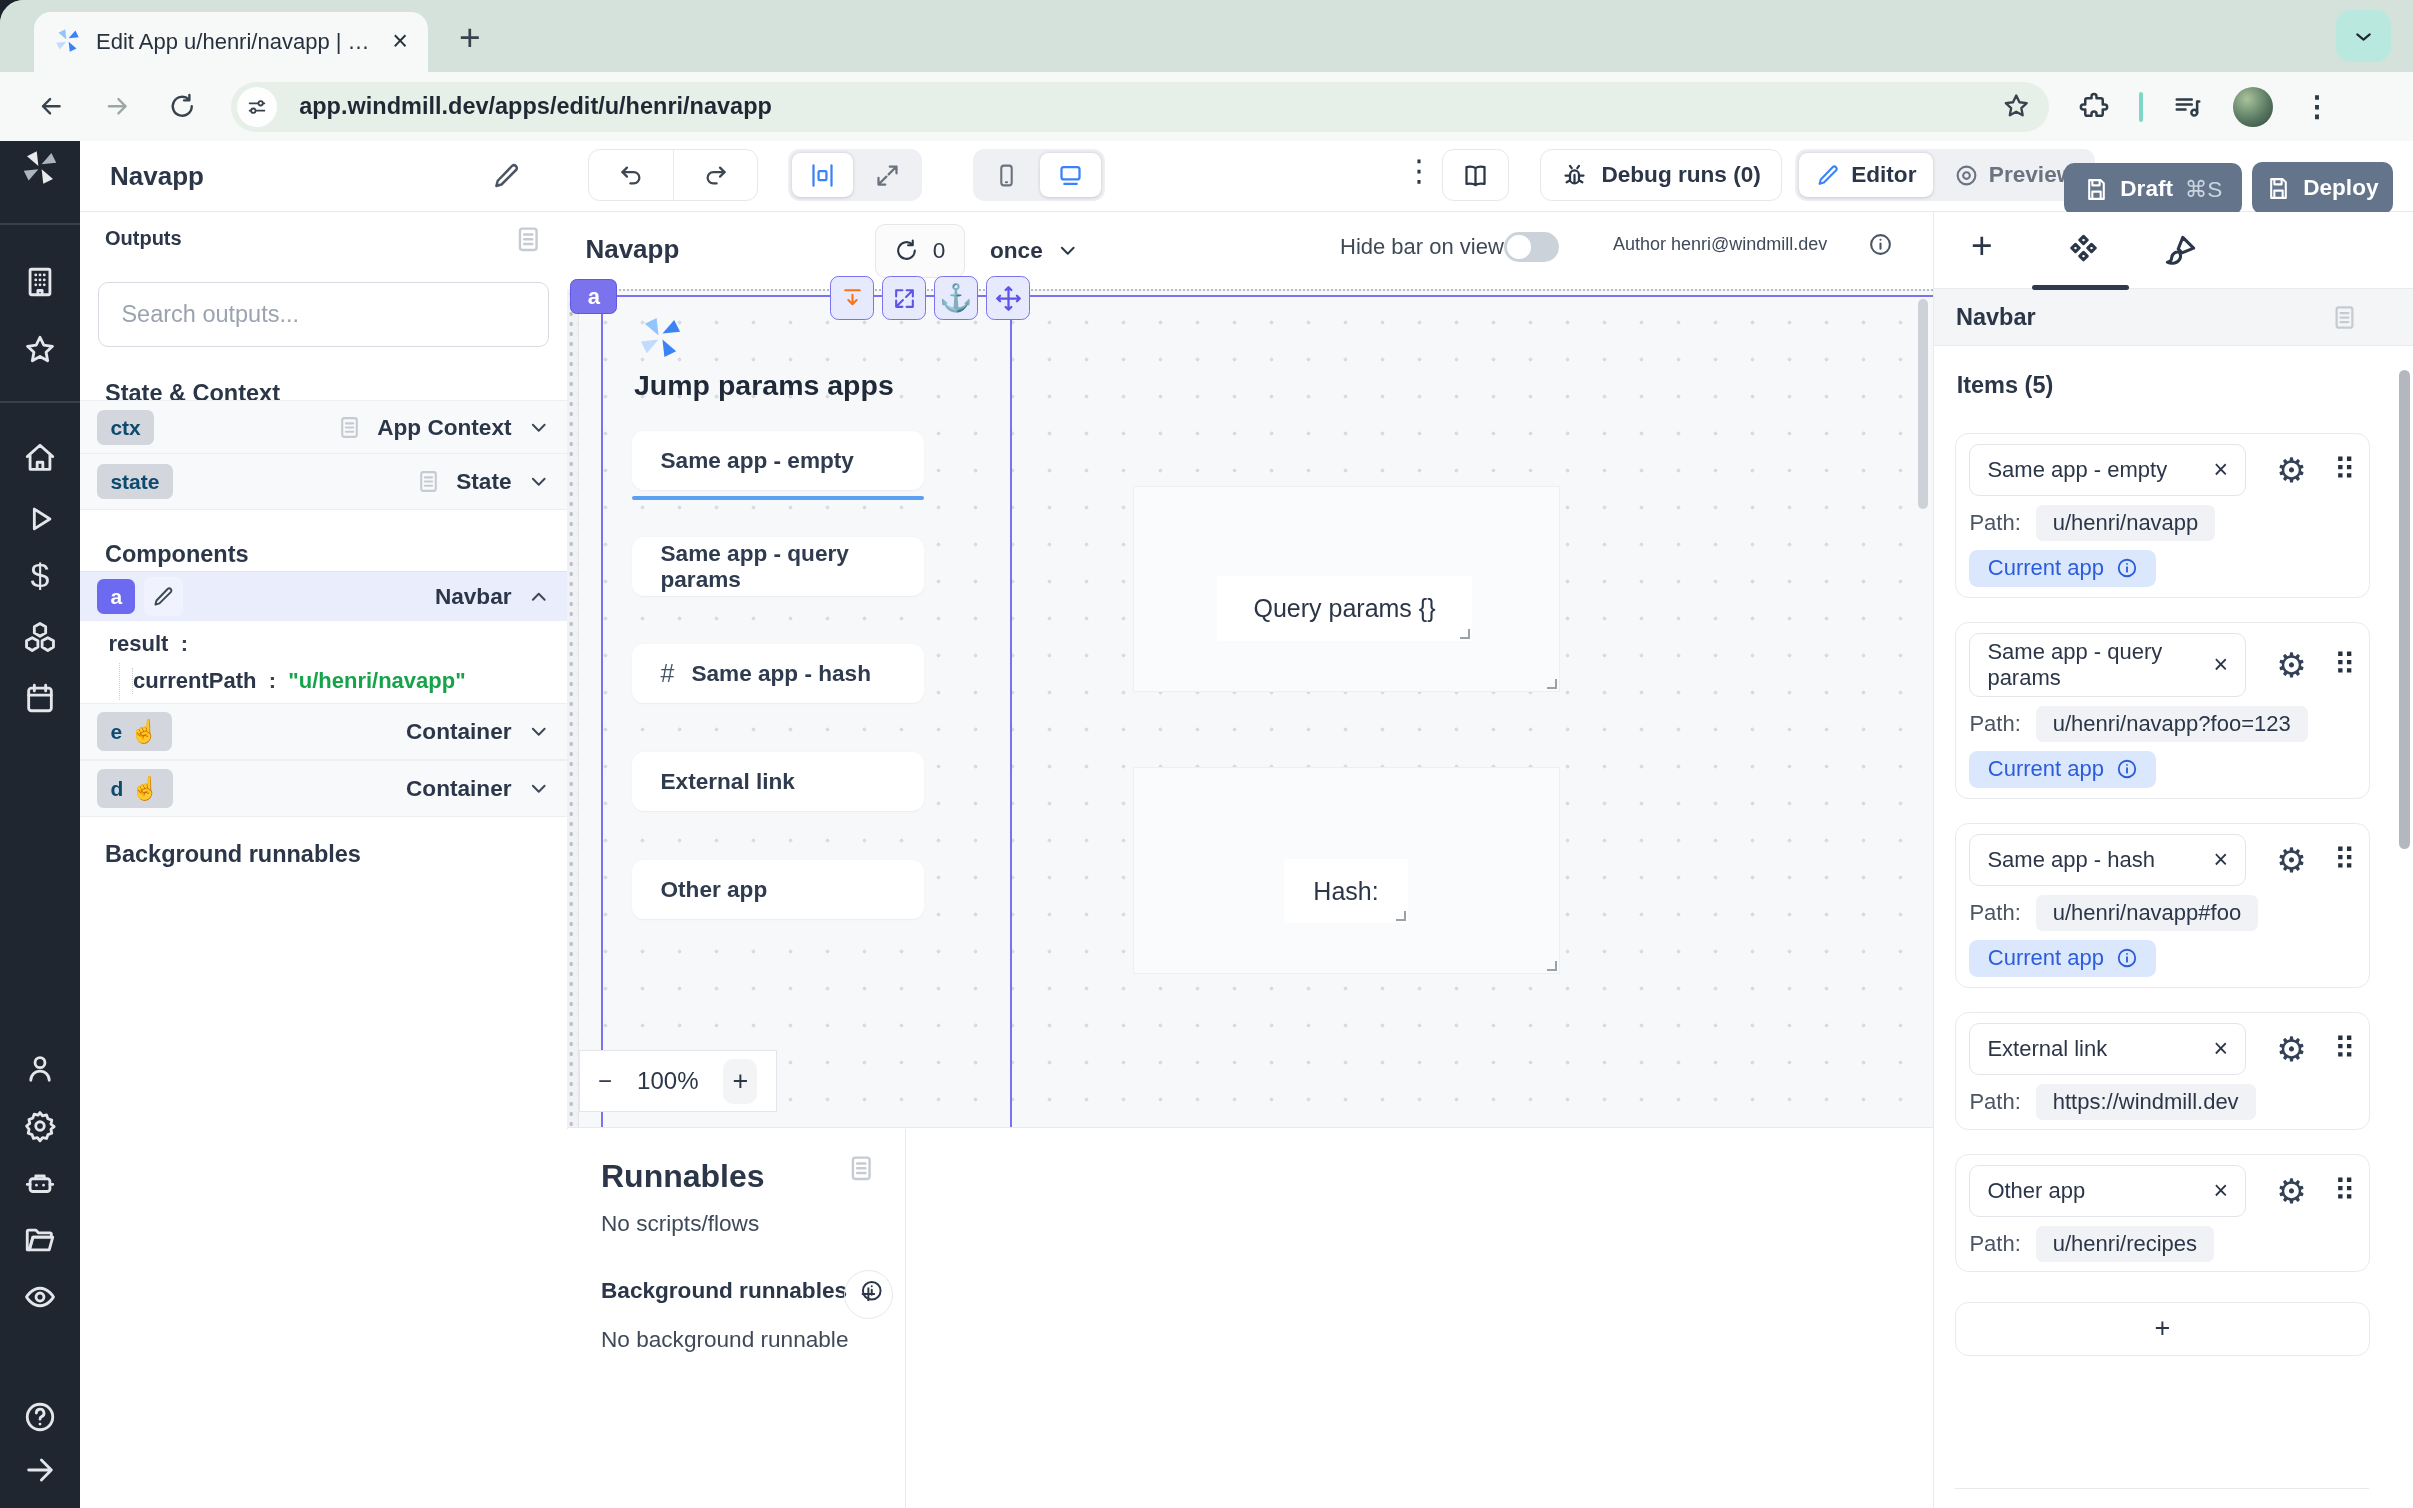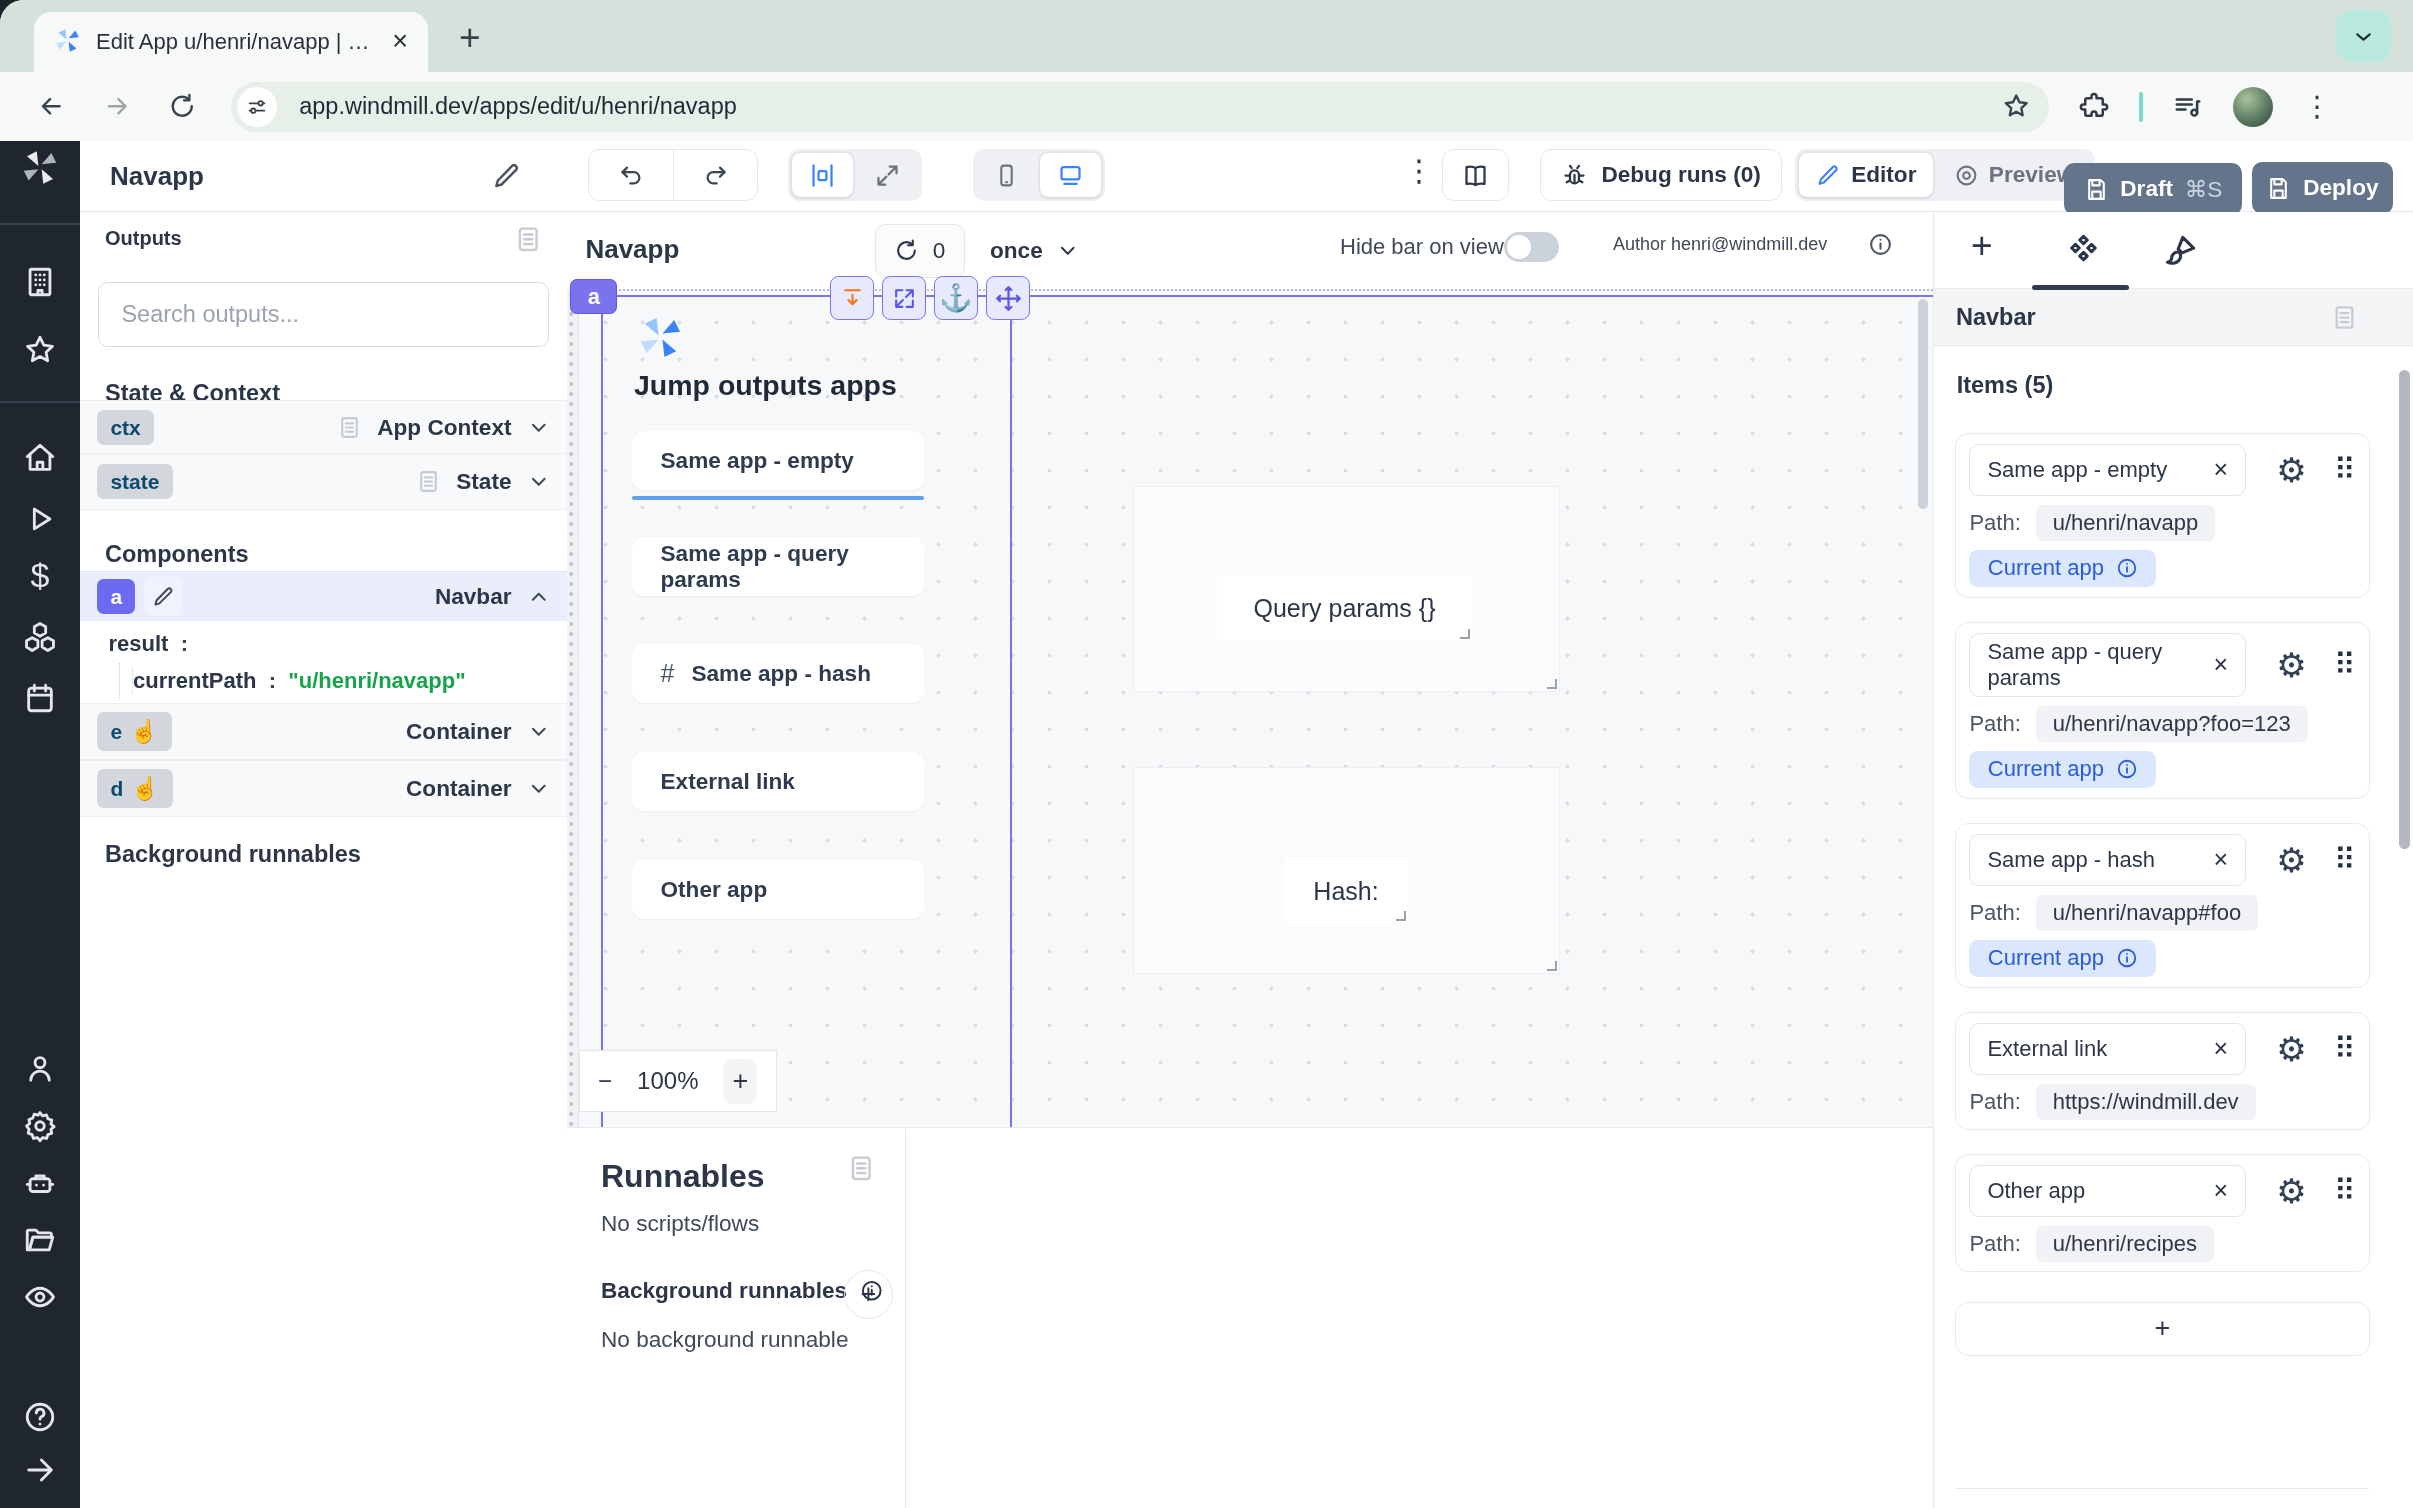--- a/index.html
+++ b/index.html
@@ -8,21 +8,21 @@
   .window { position:absolute; inset:0; background:#fff; border-radius:23.5px 0 0 0; overflow:hidden; }
   .svgic { fill:none; stroke:currentColor; stroke-width:2; stroke-linecap:round; stroke-linejoin:round; display:block; }
 
   
   .tabstrip { position:absolute; top:0; left:0; right:0; height:72px; background:#d5e1db; border-radius:23.5px 0 0 0; }
   .tab { position:absolute; left:34px; top:11.7px; width:394px; height:60px; background:#f6f9f7; border-radius:17px 17px 0 0; display:flex; align-items:center; gap:15px; padding:0 20px; }
   .tab-title { font-size:22px; color:#27313d; white-space:nowrap; overflow:hidden; text-overflow:ellipsis; flex:1; }
   .tab-close { font-size:27px; color:#27313d; line-height:1; }
   .newtab { position:absolute; left:459px; top:17px; font-size:37px; font-weight:300; color:#38424d; }
   .win-chevron { position:absolute; right:22px; top:10px; width:55px; height:52px; background:#b9e9de; border-radius:15px; display:flex; align-items:center; justify-content:center; color:#1d2830; }
-  .urlbar { position:absolute; top:72px; left:0; right:0; height:69px; background:#f6f9f7; display:flex; align-items:center; }
+  .urlbar { position:absolute; top:72px; left:0; right:0; height:69px; background:#f6f9f7; display:flex; align-items:center;font-weight:bold; }
   .nav-arrows { display:flex; align-items:center; gap:37px; margin-left:37px; color:#39434e; }
   .fwd { color:#9aa8a1; }
   .url-pill { height:50px; background:#e7efe9; border-radius:25px; display:flex; align-items:center; flex:0 0 1818px; margin-left:34px; padding:0 18.4px 0 6.7px; }
   .tune-wrap { width:40px; height:40px; background:#fdfefd; border-radius:50%; display:flex; align-items:center; justify-content:center; color:#39434e; }
   .url-text { font-size:23.5px; color:#1e2934; margin-left:22px; flex:1; }
   .bm-star { color:#39434e; }
   .chrome-icons { display:flex; align-items:center; gap:30px; margin-left:30px; color:#2f3b46; }
   .teal-pipe { width:4.2px; height:30px; background:#7fd8c5; border-radius:2.5px; }
   .avatar { width:40px; height:40px; border-radius:50%; background:radial-gradient(circle at 35% 30%, #a9c39a, #5a7a63 55%, #2e463a); }
   .kebab { font-size:28.5px; color:#2f3b46; }
@@ -575,21 +575,21 @@
     <div class="selbox"></div>
 
     <span class="wm-logo-lg">
       <svg width="47" height="47" viewBox="0 0 24 24">
         <path d="M11 11 L4 5 L10 2 Z" fill="#93c5fd"></path>
         <path d="M13 10 L19 3 L22 9 Z" fill="#3b82f6"></path>
         <path d="M13 13 L20 19 L14 22 Z" fill="#3b82f6"></path>
         <path d="M11 13 L5 20 L2 14 Z" fill="#bfdbfe"></path>
       </svg>
     </span>
-    <div class="cv-heading">Jump outputs apps</div>
+    <div class="cv-heading">Jump params apps</div>
 
     <div class="nav-item" style="top:142px">
         <span>Same app - empty</span>
       </div>
     <div class="nav-underline"></div>
     <div class="nav-item" style="top:248px">
         <span>Same app - query params</span>
       </div>
     <div class="nav-item" style="top:355px">
         <span class="hash-glyph">#</span>

